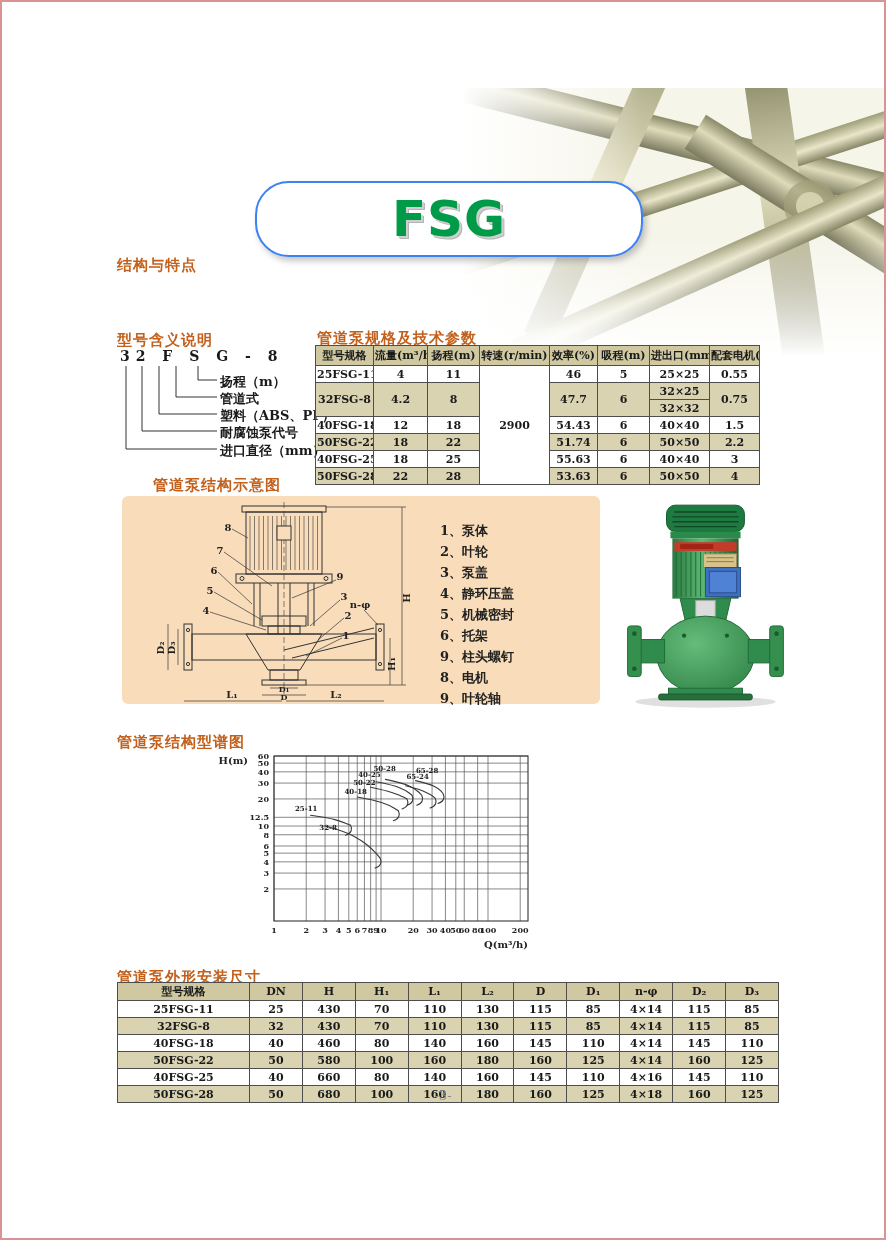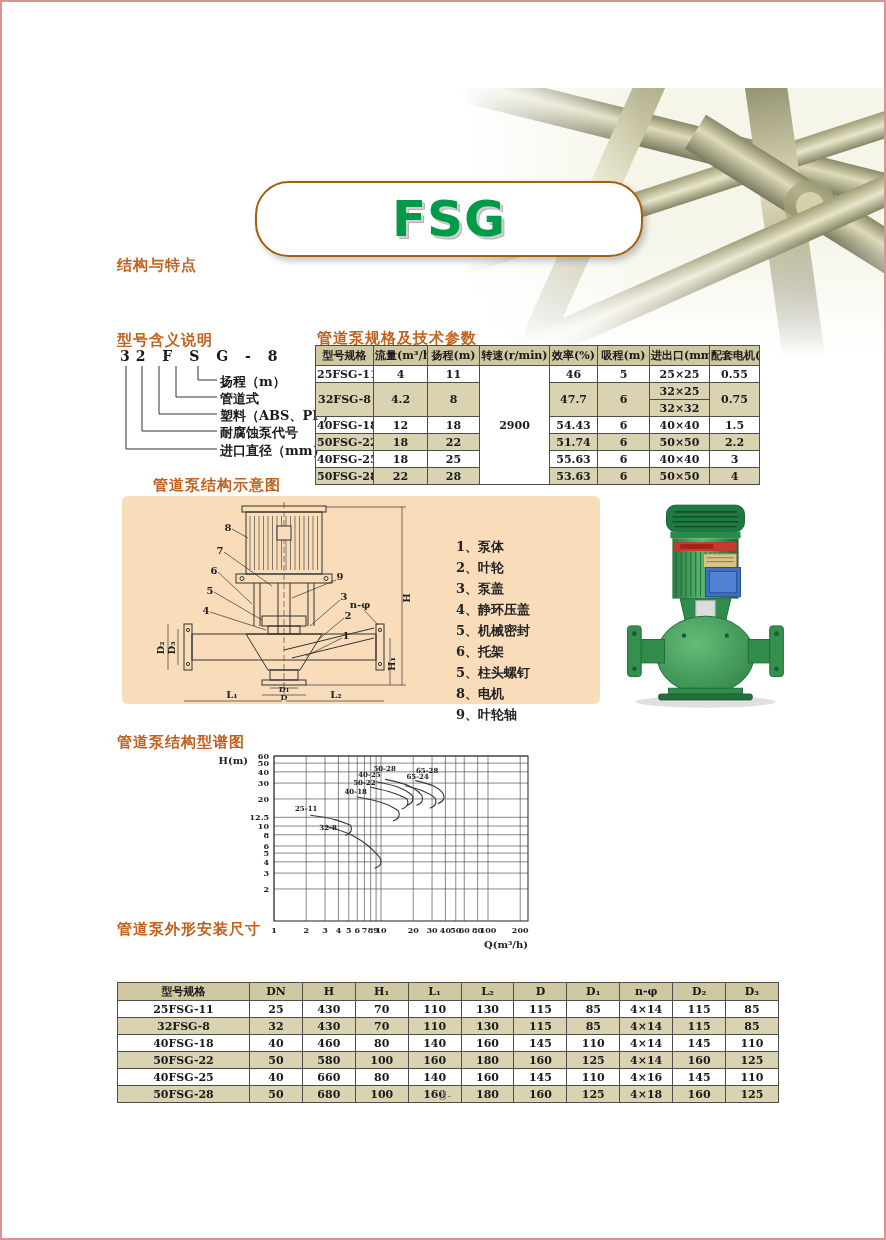--- a/index.html
+++ b/index.html
@@ -6,21 +6,21 @@
   .page{
     position:relative;width:886px;height:1240px;margin:0 auto;
     background:#ffffff;border:2px solid #d89494;box-sizing:border-box;
     overflow:hidden;font-family:"DejaVu Serif",serif;color:#1a1a1a;
   }
   
   .bg-photo{position:absolute;left:460px;top:86px;width:424px;height:268px;}
   
   .banner{
     position:absolute;left:253px;top:179px;width:384px;height:72px;
-    background:#fff;border:2px solid #a16207;border-radius:34px;
+    background:#fff;border:2px solid #3b82f6;border-radius:34px;
     box-shadow:3px 4px 6px rgba(90,90,90,.35);
     display:flex;align-items:center;justify-content:center;gap:14px;z-index:5;
   }
   .banner .logo{
     font-family:"DejaVu Sans",sans-serif;font-weight:bold;font-size:50px;
     color:#009b48;letter-spacing:1px;
     text-shadow:2px 2px 0 #cfcfcf,3px 3px 0 #b5b5b5;
   }
   .banner .banner-title{
     font-family:"DejaVu Sans",sans-serif;font-weight:bold;font-size:29px;
@@ -56,21 +56,21 @@
   #spec-table td{height:14px;}
   #dim-table td{height:14px;}
   td.tan,th.tan{background:#d9d3b2;}
   
   .structure-panel{
     position:absolute;left:120px;top:494px;width:478px;height:208px;
     background:#f9ddbb;border-radius:6px;z-index:3;
   }
   .drawing-svg{position:absolute;left:12px;top:2px;width:300px;height:205px;}
   .parts-list{
-    position:absolute;left:318px;top:24px;width:150px;margin:16px;padding:0;
+    position:absolute;left:318px;top:24px;width:150px;margin:0;padding:0;
     list-style:none;font-size:13px;font-weight:bold;line-height:21px;color:#222;
   }
   .pump-photo{position:absolute;left:610px;top:496px;width:185px;height:212px;z-index:3;}
   
   .curve-chart{position:absolute;left:185px;top:748px;width:480px;height:214px;z-index:4;}
   .footer{
     position:absolute;left:0;top:1086px;width:100%;text-align:center;
     font-size:13px;color:#8a8a8a;z-index:4;
   }
   svg text{font-family:"DejaVu Serif",serif;}
@@ -333,21 +333,21 @@
         <text x="202" y="200">L₂</text>
       </g>
     </svg>
     <ul class="parts-list" id="parts-list">
         <li>1、泵体</li>
         <li>2、叶轮</li>
         <li>3、泵盖</li>
         <li>4、静环压盖</li>
         <li>5、机械密封</li>
         <li>6、托架</li>
-        <li>5、柱头螺钉</li>
+        <li>9、柱头螺钉</li>
         <li>8、电机</li>
         <li>9、叶轮轴</li>
       </ul>
   </div>
 
   <div class="pump-photo">
     <svg width="185" height="212" viewBox="0 0 190 215">
       <defs>
         <linearGradient id="gm" x1="0" y1="0" x2="1" y2="0">
           <stop offset="0" stop-color="#2b7a42"></stop>
@@ -497,21 +497,21 @@
       <path d="M189.1,31.8 Q206.2,35.1 212.4,37.7 Q218.7,40.2 221.8,42.7 L225.0,45.2 c 2,4 1,8 -5,10" stroke="#3a3a3a" stroke-width="1.1" fill="none" stroke-linecap="round"></path>
       <text x="182.4541224878814" y="26.51306075956947" font-size="7" font-weight="bold" fill="#222" text-anchor="middle">40-25</text>
       <path d="M198.4,29.4 Q215.8,33.1 222.2,35.9 Q228.5,38.7 231.6,42.0 L234.7,45.2 c 2,4 1,8 -5,10" stroke="#3a3a3a" stroke-width="1.1" fill="none" stroke-linecap="round"></path>
       <text x="197.5763418371036" y="21.362660445207762" font-size="7" font-weight="bold" fill="#222" text-anchor="middle">50-28</text>
       <path d="M218.7,35.8 Q232.7,39.4 238.1,41.9 Q243.5,44.3 245.8,46.2 L248.1,48.0 c 2,4 1,8 -5,10" stroke="#3a3a3a" stroke-width="1.1" fill="none" stroke-linecap="round"></path>
       <text x="230.63922684797606" y="28.77957990121186" font-size="7" font-weight="bold" fill="#222" text-anchor="middle">65-24</text>
       <path d="M228.5,30.6 Q241.8,33.7 247.0,36.2 Q252.2,38.7 254.1,41.1 L256.0,43.5 c 2,4 1,8 -5,10" stroke="#3a3a3a" stroke-width="1.1" fill="none" stroke-linecap="round"></path>
       <text x="240.15592276501164" y="23.342146878762875" font-size="7" font-weight="bold" fill="#222" text-anchor="middle">65-28</text>
     </svg>
 
-  <div class="sec-heading" style="left:115px;top:918px;">管道泵外形安装尺寸</div>
+  <div class="sec-heading" style="left:115px;top:966px;">管道泵外形安装尺寸</div>
   <table id="dim-table">
       <colgroup>
         <col style="width: 132px;">
         <col style="width: 52.9px;">
         <col style="width: 52.9px;">
         <col style="width: 52.9px;">
         <col style="width: 52.9px;">
         <col style="width: 52.9px;">
         <col style="width: 52.9px;">
         <col style="width: 52.9px;">

